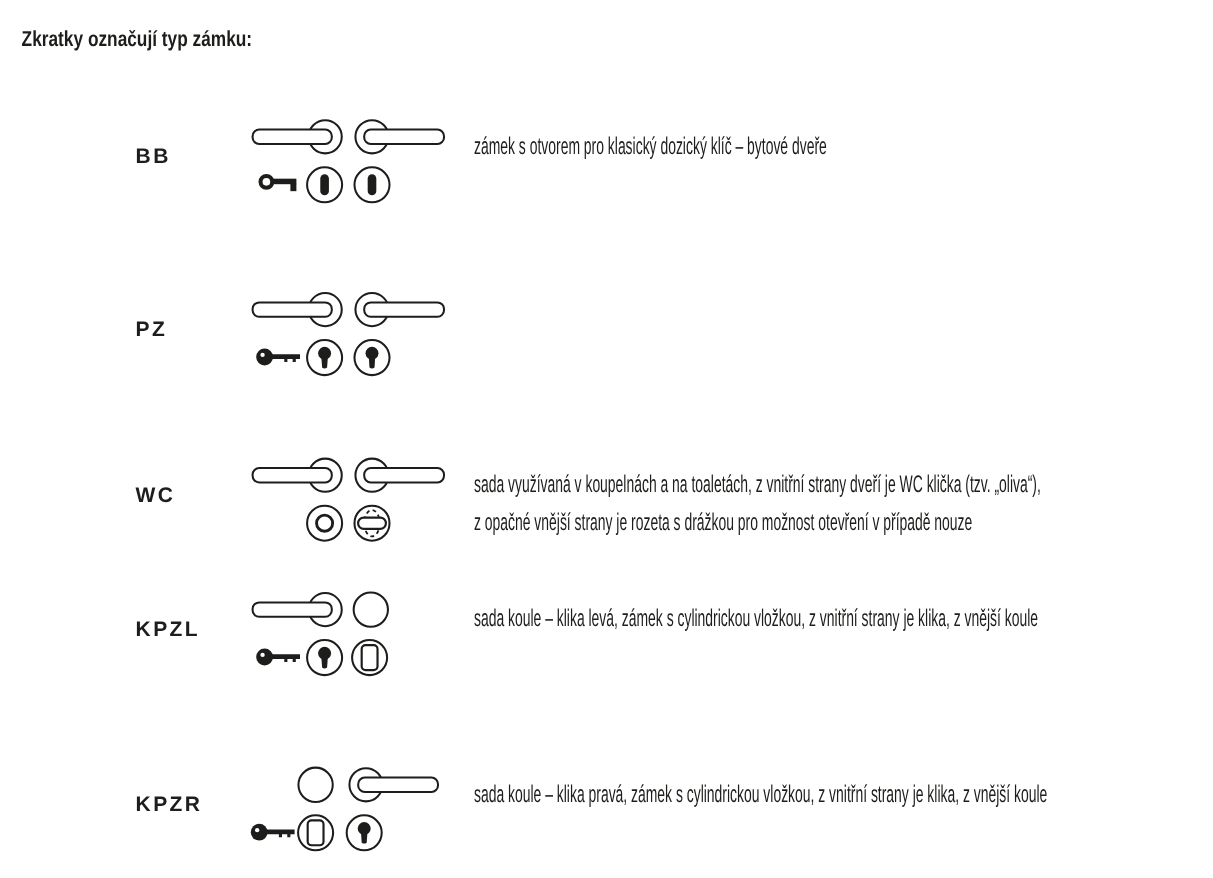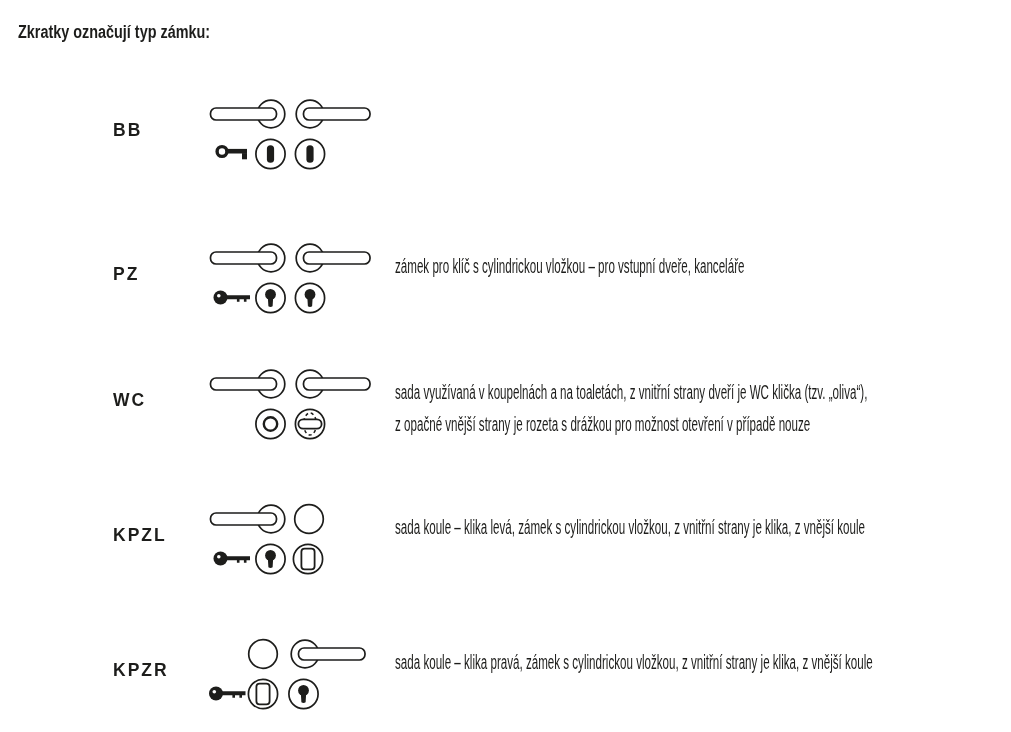--- a/index.html
+++ b/index.html
@@ -12,22 +12,22 @@
     overflow: hidden;
   }
   .page-title {
     position: absolute; left: 18px; top: 22px;
     font-size: 18px; font-weight: bold; white-space: nowrap;
     transform: scaleX(0.80); transform-origin: 0 50%;
   }
   .row { position: absolute; left: 0; width: 1011px; height: 78px; }
   .row-bb   { top: 94px; }
   .row-pz   { top: 238px; }
-  .row-wc   { top: 364px; }
-  .row-kpzl { top: 499px; }
+  .row-wc   { top: 376px; }
+  .row-kpzl { top: 488px; }
   .row-kpzr { top: 634px; padding-left: 44px; }
   .abbr {
     position: absolute; left: 113px; top: 26px;
     font-size: 17.5px; font-weight: bold; letter-spacing: 2px;
     white-space: nowrap;
     text-align: center;
   }
   .icons-svg { position: absolute; left: 203px; top: 0; overflow: visible; }
   .desc { position: absolute; left: 395px; top: 12px; }
   .desc-line { height: 32px; line-height: 32px; white-space: nowrap; }
@@ -93,34 +93,34 @@
 
 <div class="row row-bb">
   <div class="abbr">BB</div>
   <svg class="icons-svg" width="175" height="78" viewBox="0 0 175 78">
     <use href="#g-handle-left" x="68" y="20"></use>
     <use href="#g-handle-right" x="107" y="20"></use>
     <use href="#g-key-classic" x="19" y="57.5"></use>
     <use href="#g-rosette-bb" x="67.5" y="60"></use>
     <use href="#g-rosette-bb" x="107" y="60"></use>
   </svg>
+  <div class="desc">
+    <div class="desc-line"><span>zámek s otvorem pro klasický dozický klíč – bytové dveře</span></div>
+  </div>
 </div>
 
 <div class="row row-pz">
   <div class="abbr">PZ</div>
   <svg class="icons-svg" width="175" height="78" viewBox="0 0 175 78">
     <use href="#g-handle-left" x="68" y="20"></use>
     <use href="#g-handle-right" x="107" y="20"></use>
     <use href="#g-key-modern" x="17.5" y="59.5"></use>
     <use href="#g-rosette-pz" x="67.5" y="60"></use>
     <use href="#g-rosette-pz" x="107" y="60"></use>
   </svg>
-  <div class="desc">
-    <div class="desc-line"><span>zámek pro klíč s cylindrickou vložkou – pro vstupní dveře, kanceláře</span></div>
-  </div>
 </div>
 
 <div class="row row-wc">
   <div class="abbr">WC</div>
   <svg class="icons-svg" width="175" height="78" viewBox="0 0 175 78">
     <use href="#g-handle-left" x="68" y="20"></use>
     <use href="#g-handle-right" x="107" y="20"></use>
     <use href="#g-rosette-ring" x="67.5" y="60"></use>
     <use href="#g-rosette-oliva" x="107" y="60"></use>
   </svg>

